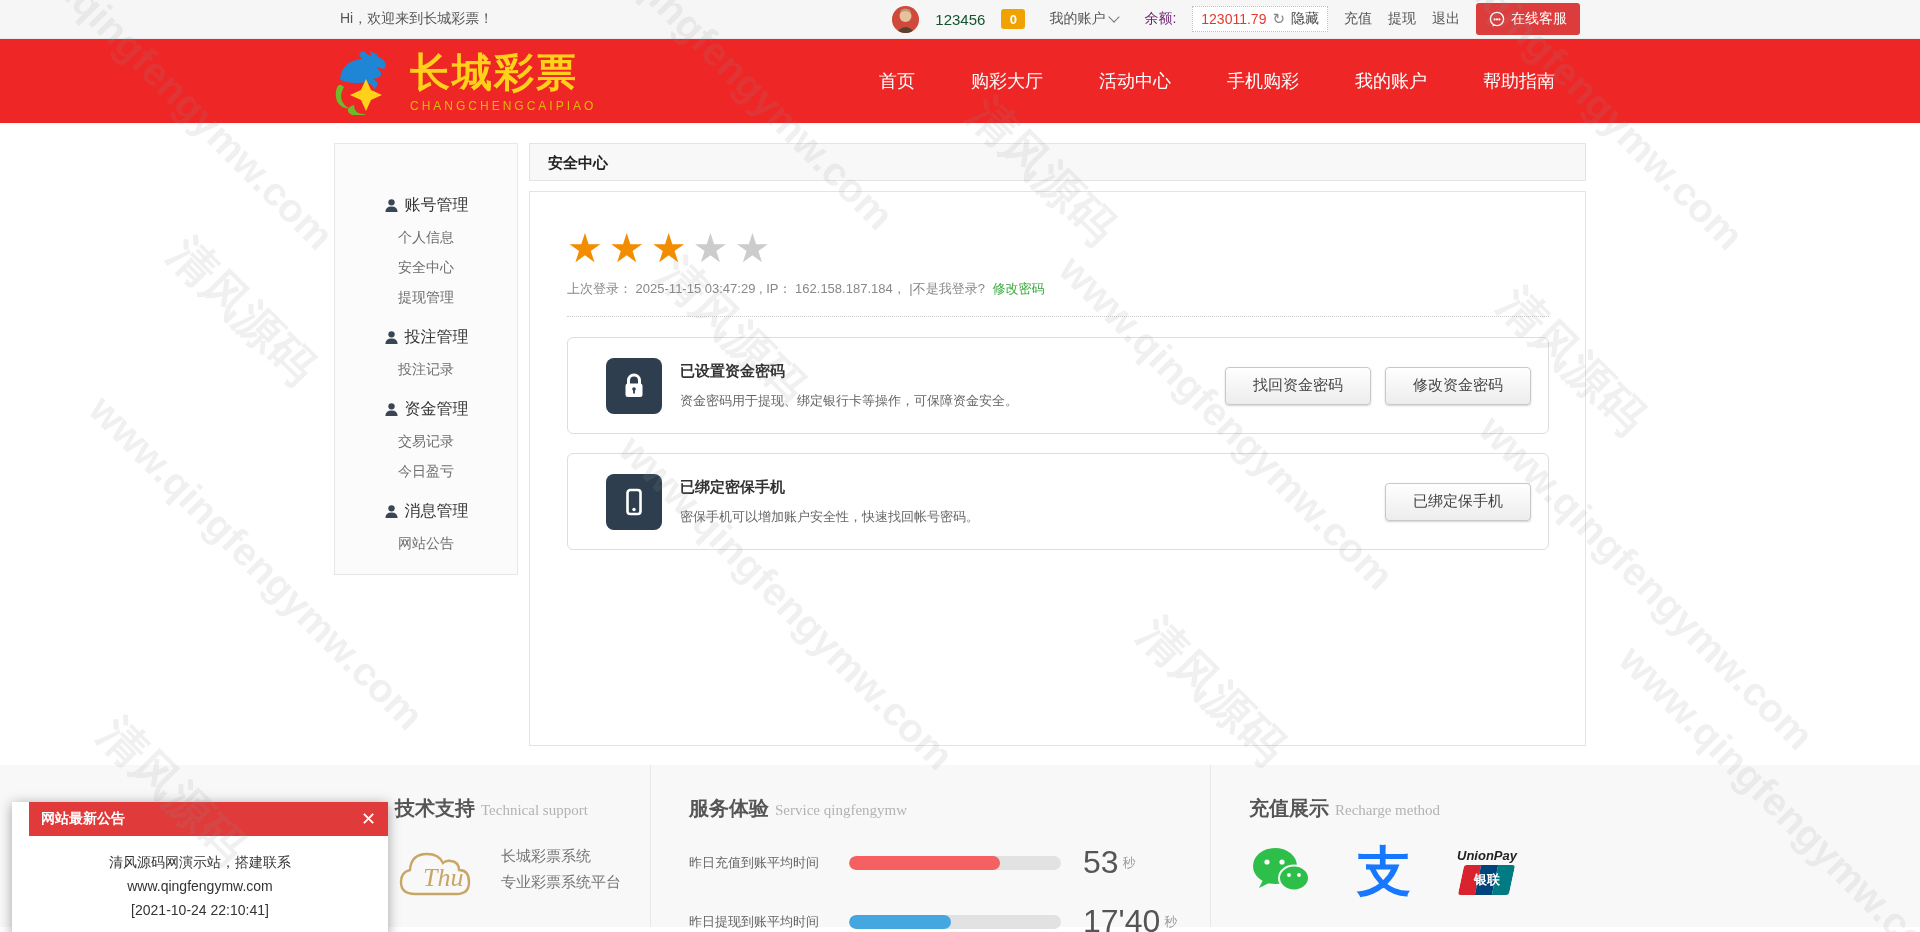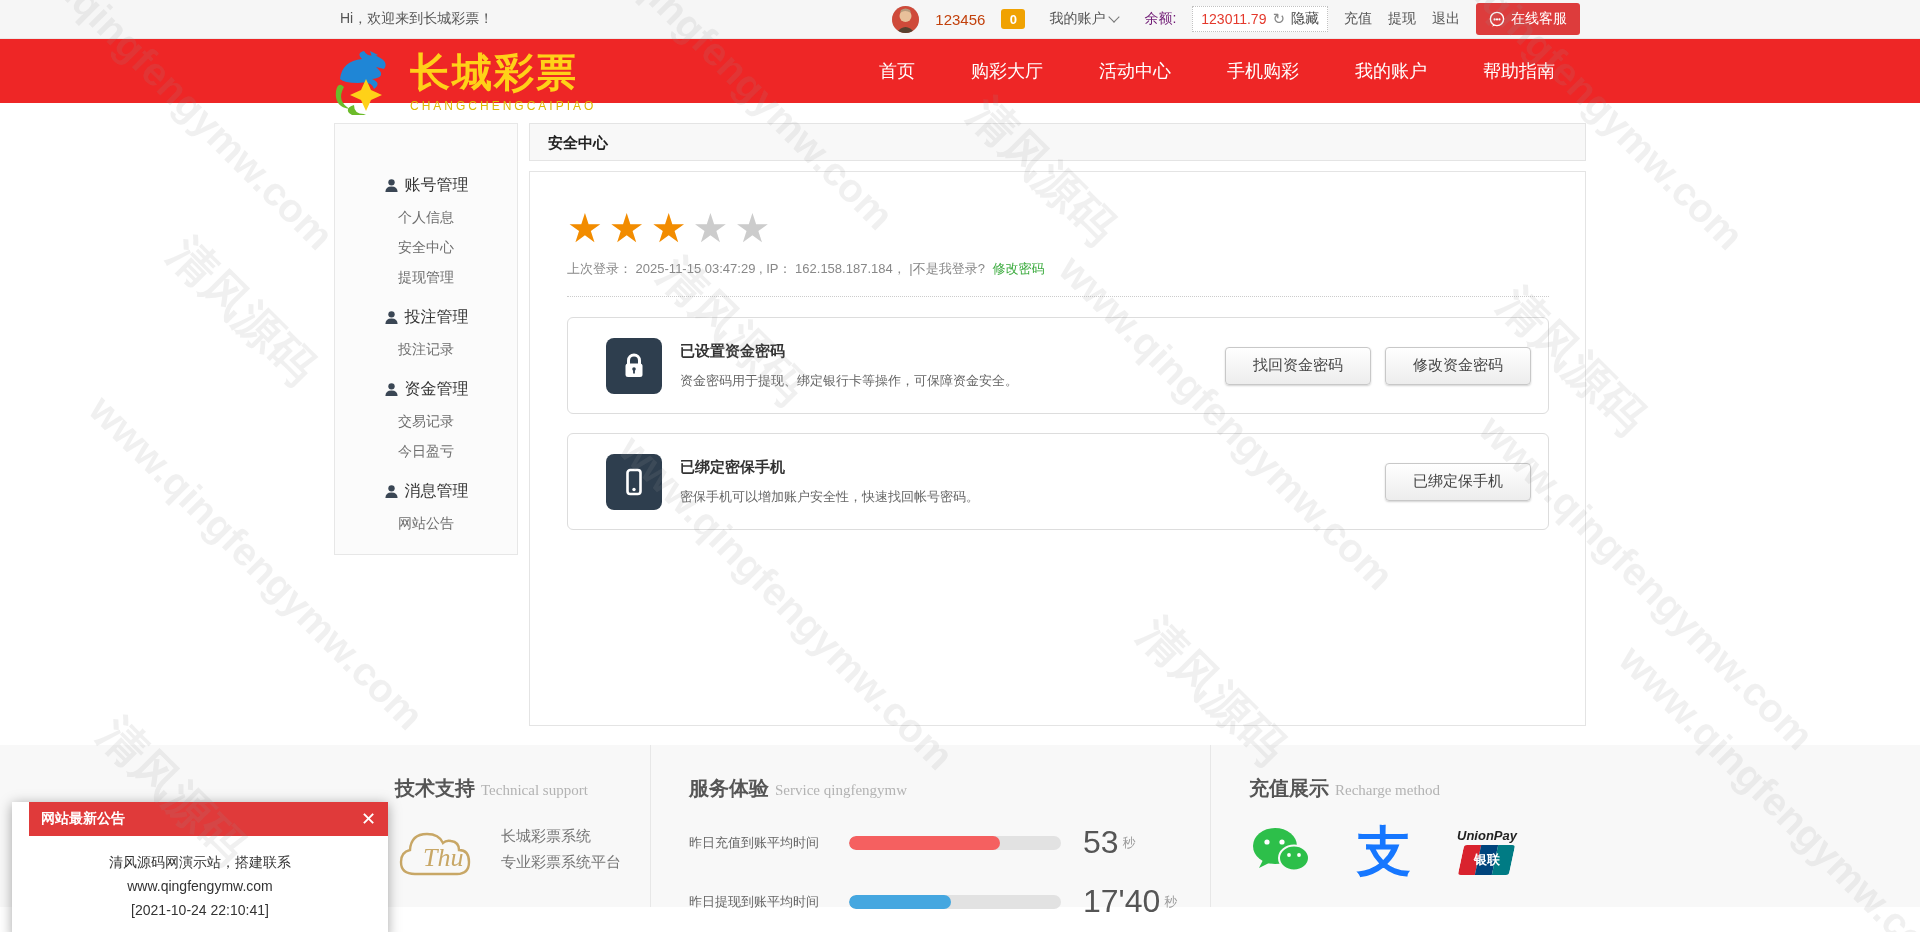--- a/index.html
+++ b/index.html
@@ -5,37 +5,37 @@
   * { margin:0; padding:0; box-sizing:border-box; }
   html,body { width:1920px; height:932px; overflow:hidden; background:#fff;
     font-family:"Liberation Sans","DejaVu Sans",sans-serif; }
 
   
   .topbar { height:39px; background:#f6f6f6; border-bottom:1px solid #e9e9e9; }
   .topbar-inner { width:1240px; margin:0 auto; height:100%; display:flex; align-items:center; }
   .welcome { font-size:14px; color:#555; }
   .top-right { margin-left:auto; display:flex; align-items:center; gap:16px; }
   .avatar { width:27px; height:27px; border-radius:50%; overflow:hidden; background:#cfcfcf; flex:none; }
-  .uname { font-size:15px; color:#c2410c; }
+  .uname { font-size:15px; color:#14532d; }
   .badge { background:#f0a202; color:#fff; font-size:13px; font-weight:bold; min-width:24px; height:20px;
     border-radius:3px; display:flex; align-items:center; justify-content:center; padding:0 5px; }
   .acct-menu { font-size:14px; color:#555; display:flex; align-items:center; gap:5px; cursor:pointer; margin-left:8px;}
   .chev { width:8px; height:8px; border-right:1.5px solid #777; border-bottom:1.5px solid #777;
     transform:rotate(45deg); margin-top:-4px; }
   .bal-label { font-size:14px; color:#701a75; margin-left:10px;}
   .bal-box { border:1px dotted #c2c2c2; background:#fff; padding:3px 8px; display:flex; align-items:center; gap:6px; }
   .bal-val { color:#e4392c; font-size:14px; }
   .refresh { color:#888; font-size:15px; cursor:pointer; }
   .hide-lbl { color:#444; font-size:14px; cursor:pointer; }
   .top-link { font-size:14px; color:#555; cursor:pointer; }
   .svc-btn { background:#dd3c3c; color:#fff; font-size:14px; border:none; border-radius:3px;
     padding:7px 13px; display:flex; align-items:center; gap:6px; cursor:pointer; }
 
   
-  .nav { height:64px; background:#ee2626; position:relative; }
+  .nav { height:84px; background:#ee2626; position:relative; }
   .nav-inner { width:1240px; margin:0 auto; height:100%; position:relative; }
   .logo { position:absolute; left:-10px; top:10px; display:flex; align-items:flex-start; gap:8px; }
   .logo-text-block { display:flex; flex-direction:column; }
   .logo-title { font-size:40px; font-weight:bold; color:#ffd118; letter-spacing:2px; line-height:48px;
     font-family:"Liberation Serif","DejaVu Serif",serif; }
   .logo-sub { font-size:12px; color:#dcbb05; letter-spacing:3px; margin-top:2px; }
   .nav-menu { position:absolute; right:25px; top:0; height:100%; display:flex; align-items:center; gap:56px; }
   .nav-item { color:#fff; font-size:18px; cursor:pointer; white-space:nowrap; }
 
   

